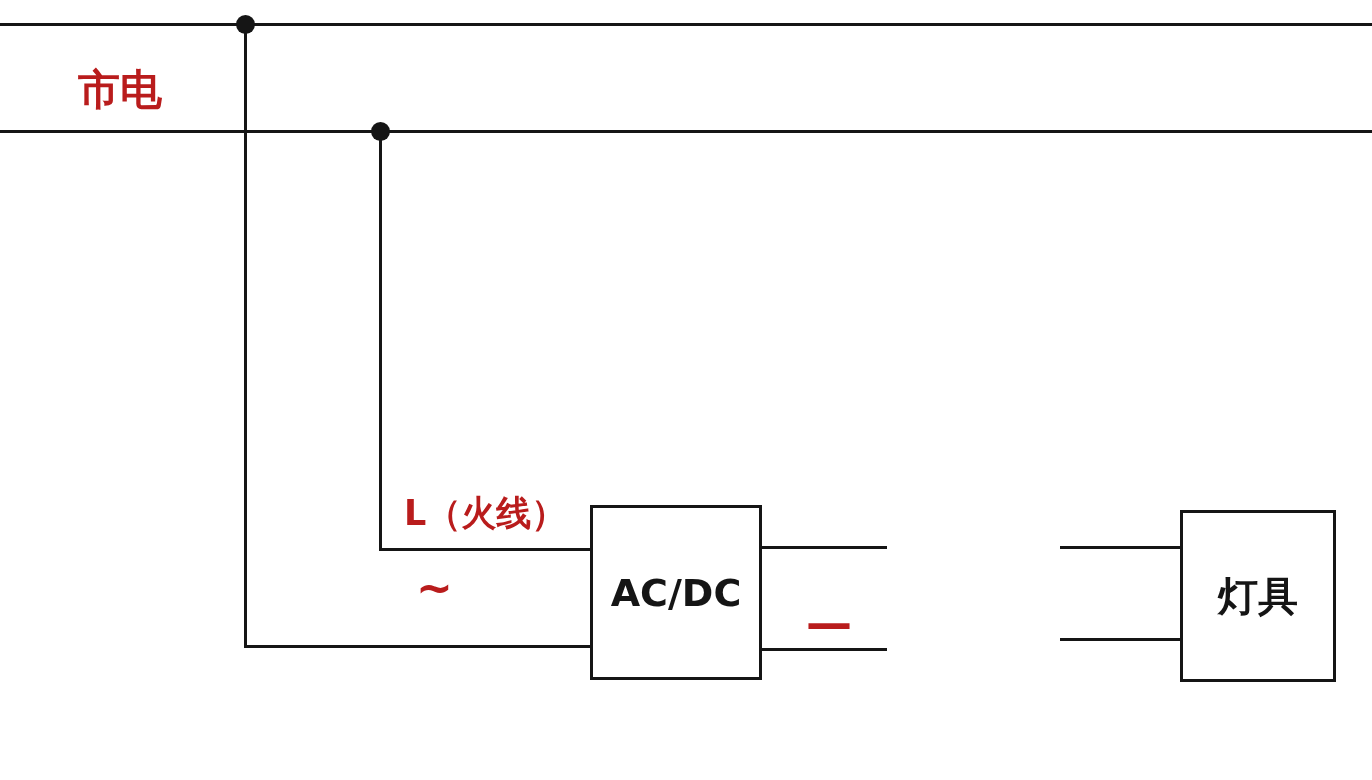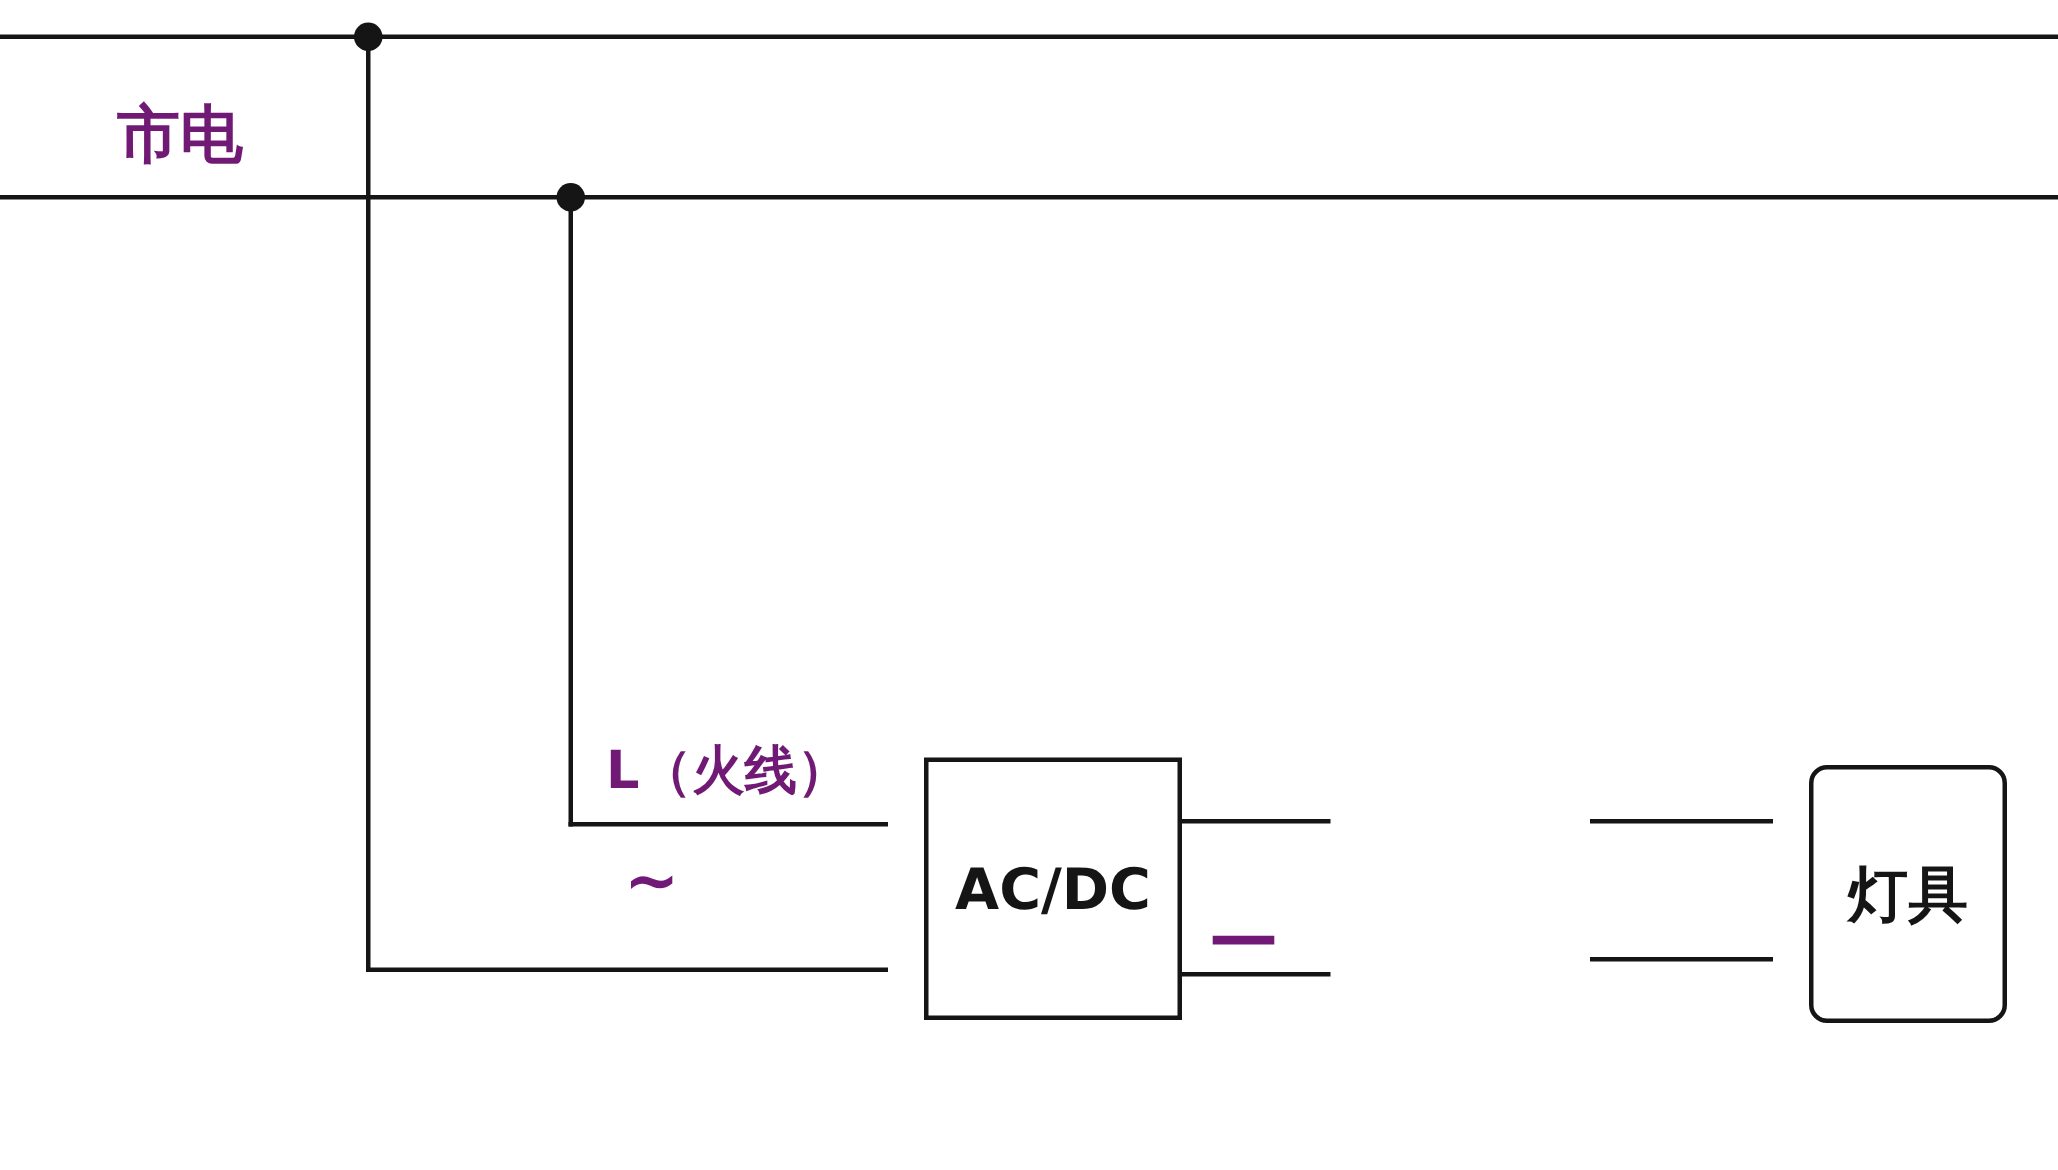--- a/index.html
+++ b/index.html
@@ -33,41 +33,40 @@
     position: absolute;
     border: 3px solid #151515;
     background: #ffffff;
     display: flex;
     flex-direction: column;
     align-items: center;
     justify-content: center;
     text-align: center;
     font-weight: bold;
     color: #151515;
-    margin-left: 26px;
   }
 
   .label {
     position: absolute;
     font-weight: bold;
-    color: #701a75;
+    color: #b91c1c;
     white-space: nowrap;
     text-align: center;
   }
 
   .lbl-mains   { left: 78px;  top: 62px;  font-size: 42px; }
   .lbl-live    { left: 404px; top: 490px; font-size: 35px; }
   .lbl-ac      { left: 416px; top: 562px; font-size: 44px; }
   .lbl-neutral { left: 396px; top: 694px; font-size: 35px; }
   .lbl-volt    { left: 748px; top: 462px; font-size: 35px; }
   .lbl-minus   { left: 806px; top: 596px; font-size: 46px; }
 
   .box-acdc  { left: 590px;  top: 505px; width: 172px; height: 175px; font-size: 38px; }
   .box-rgb   { left: 885px;  top: 510px; width: 175px; height: 175px; font-size: 34px; line-height: 1.25; }
-  .box-lamp  { left: 1180px; top: 510px; width: 132px; height: 172px; font-size: 40px; border-radius: 12px; }
+  .box-lamp  { left: 1180px; top: 510px; width: 156px; height: 172px; font-size: 40px; }
 </style>
 </head>
 <body>
 
 <div class="canvas">
 
   <div class="wire h" style="left:0; top:23px; width:1372px;"></div>
   <div class="wire h" style="left:0; top:130px; width:1372px;"></div>
 
   <div class="dot" style="left:236px; top:15px;"></div>

